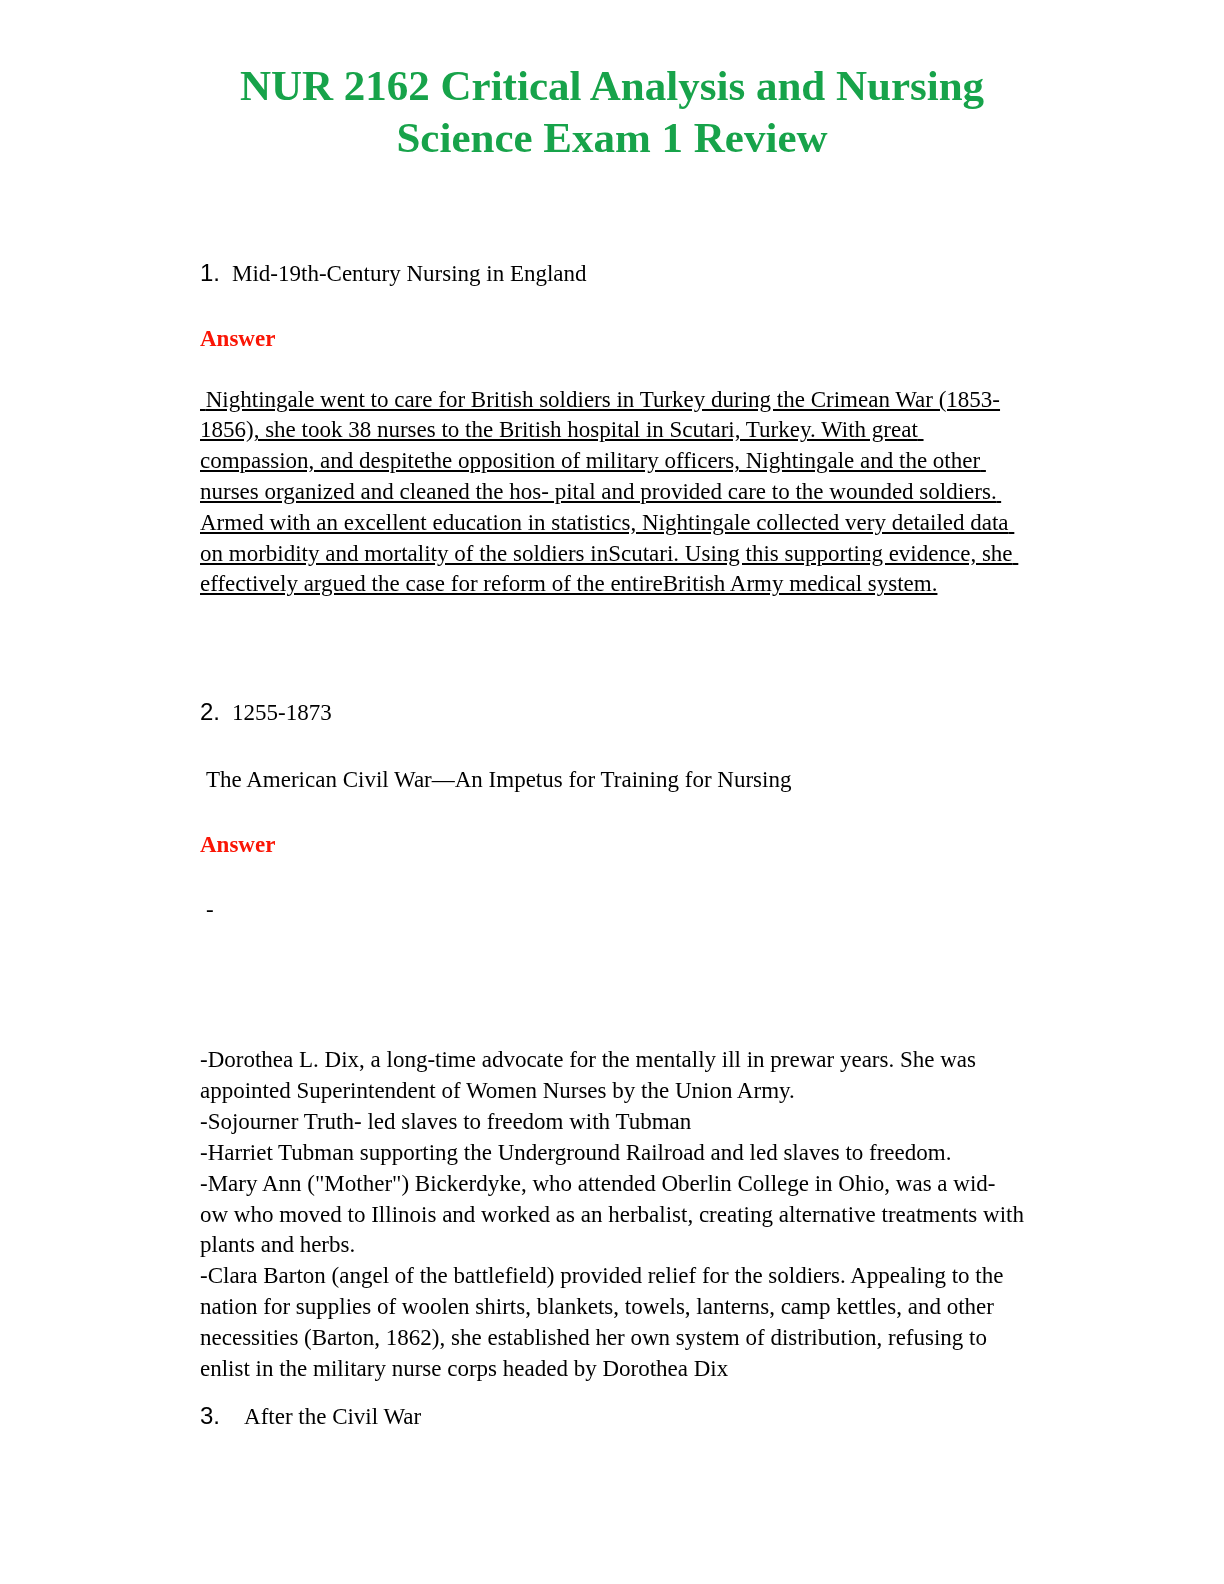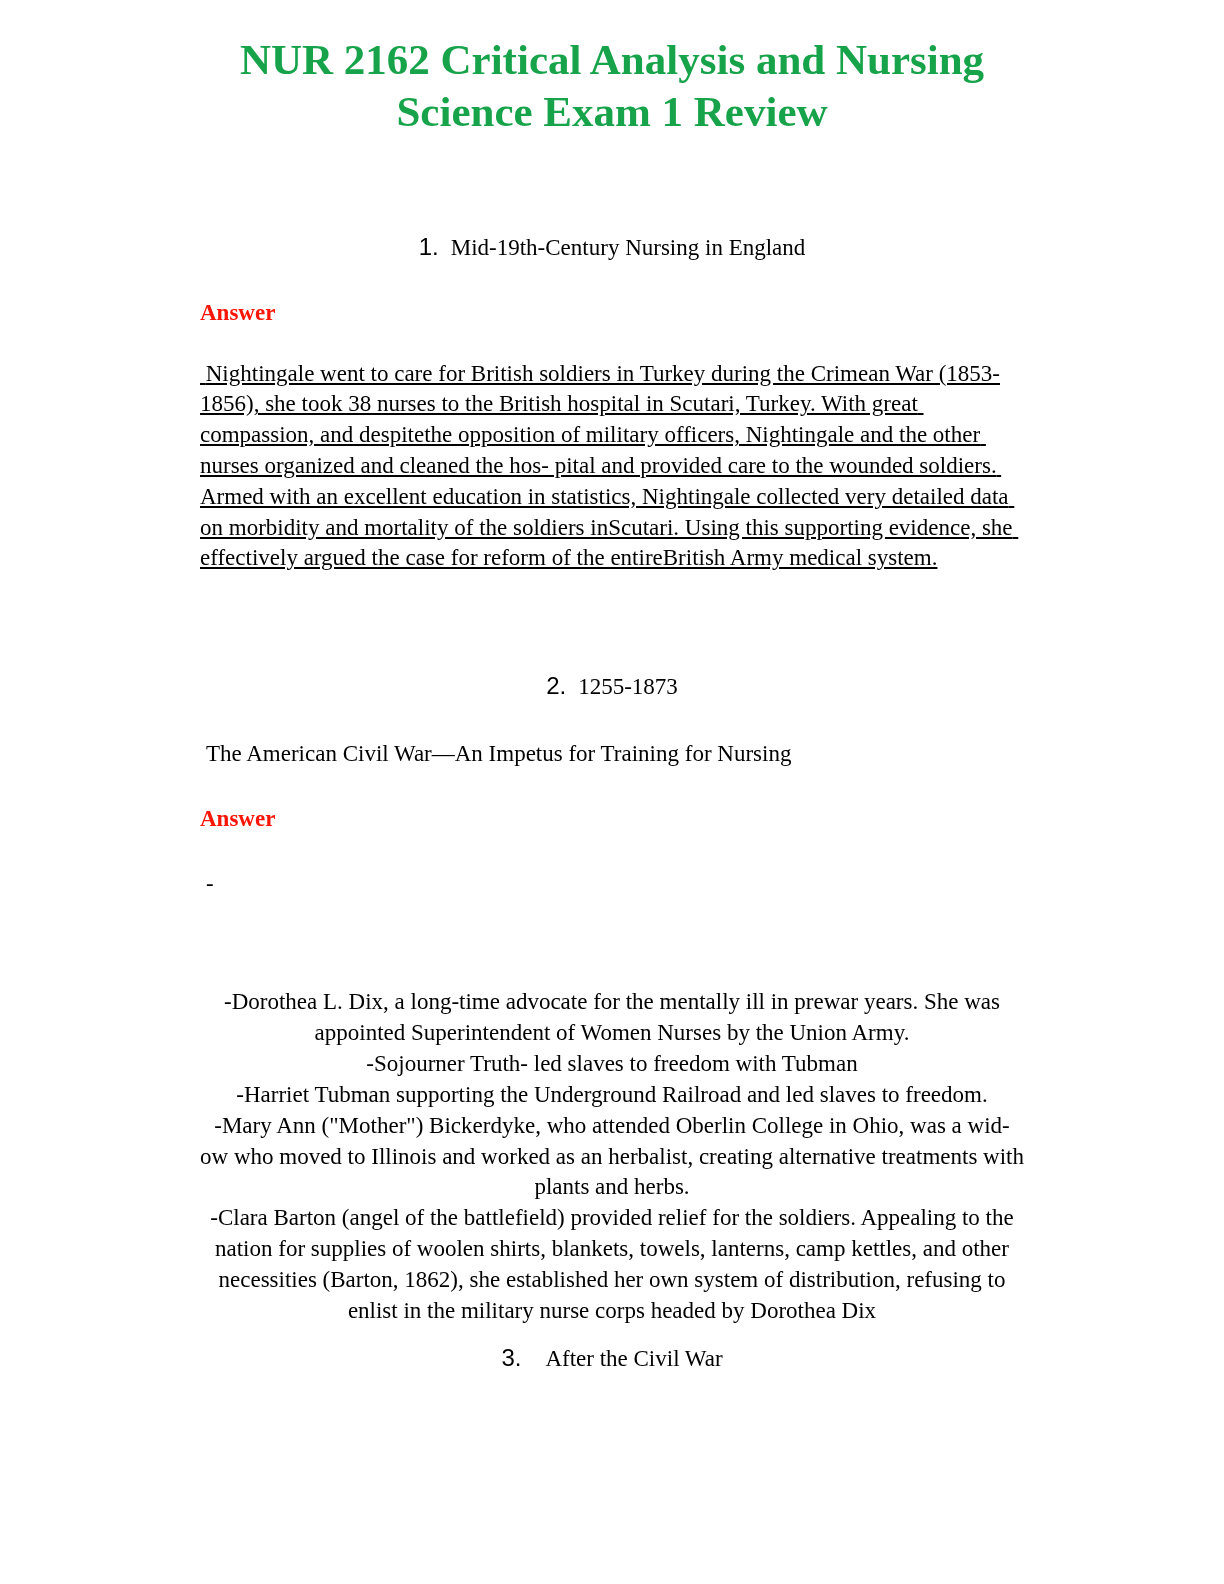--- a/index.html
+++ b/index.html
@@ -7,40 +7,39 @@
     padding: 0;
     background: #ffffff;
   }
   .page {
     position: relative;
     width: 968px;
     min-height: 1584px;
     margin: 0 auto;
     background: #ffffff;
     box-sizing: border-box;
-    padding: 34px 72px 30px 72px;
+    padding: 60px 72px 30px 72px;
     font-family: "Liberation Serif", serif;
     font-size: 23px;
     line-height: 1.34;
     color: #000000;
   }
   .doc-title {
     font-family: "Liberation Serif", serif;
     font-weight: bold;
     font-size: 43px;
     line-height: 1.22;
     text-align: center;
     color: var(--title_green, #17A34A);
     max-width: 960px;
     margin: 0 auto 92px auto;
   }
   .q-line {
     margin: 0 0 0 0;
     display: block;
-    text-align: center;
   }
   .q-num {
     font-family: "Liberation Sans", sans-serif;
     font-size: 24px;
     display: inline-block;
     margin-right: 12px;
   }
   .q-num.wide-gap {
     margin-right: 24px;
   }
@@ -63,22 +62,21 @@
   }
   .subtitle-line {
     margin: 36px 0 12px 0;
     padding-left: 6px;
   }
   .answer-dash {
     margin: 34px 0 0 0;
     padding-left: 6px;
   }
   .bullet-block {
-    margin-top: 88px;
-    text-align: center;
+    margin-top: 120px;
   }
   .bullet-block p {
     margin: 0;
   }
   .section-q2 {
     margin-bottom: 16px;
   }
 </style>
 </head>
 <body>

